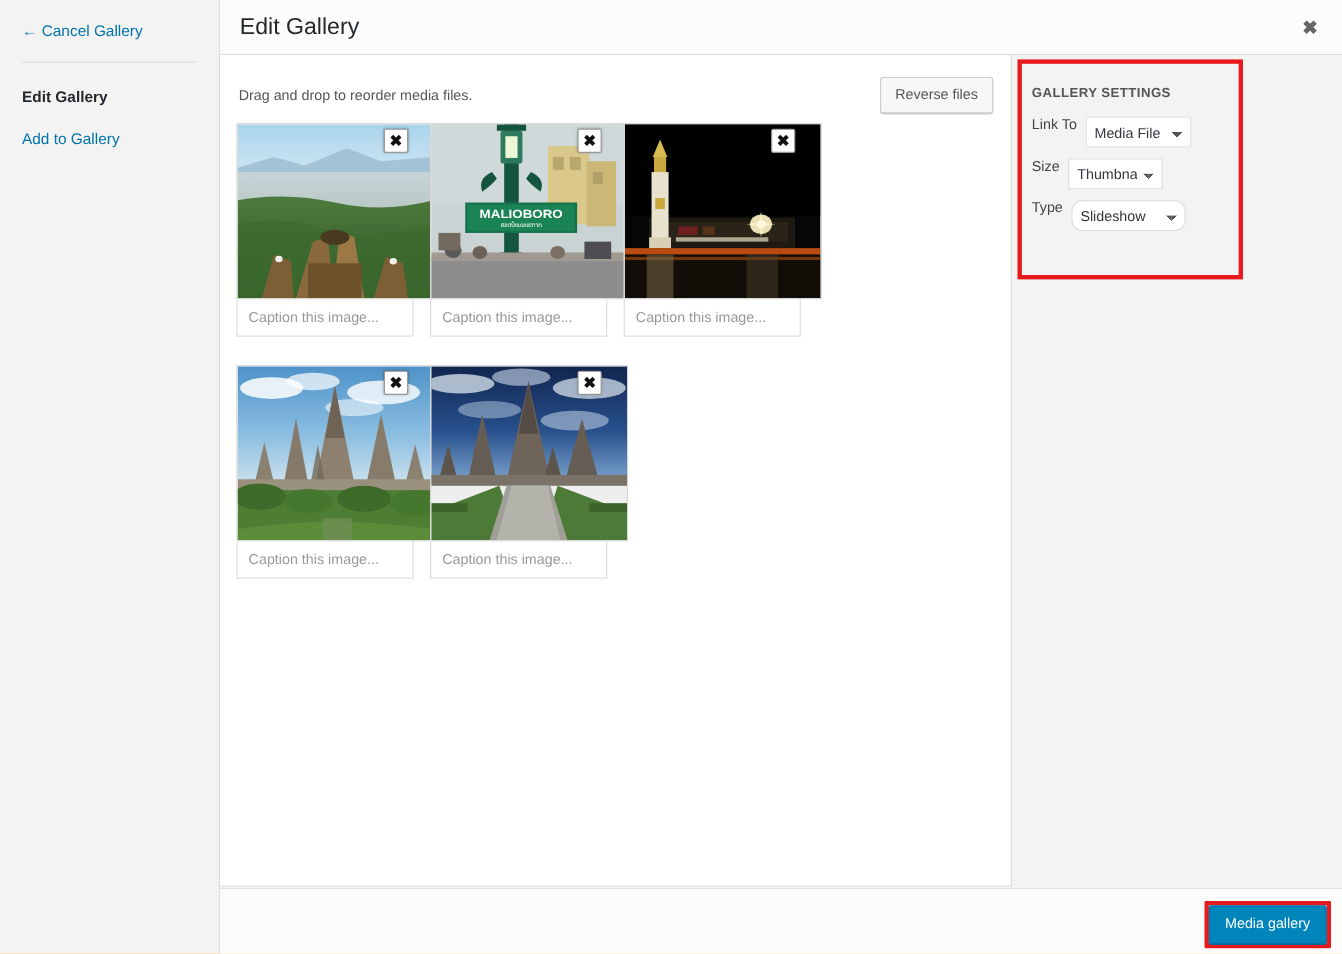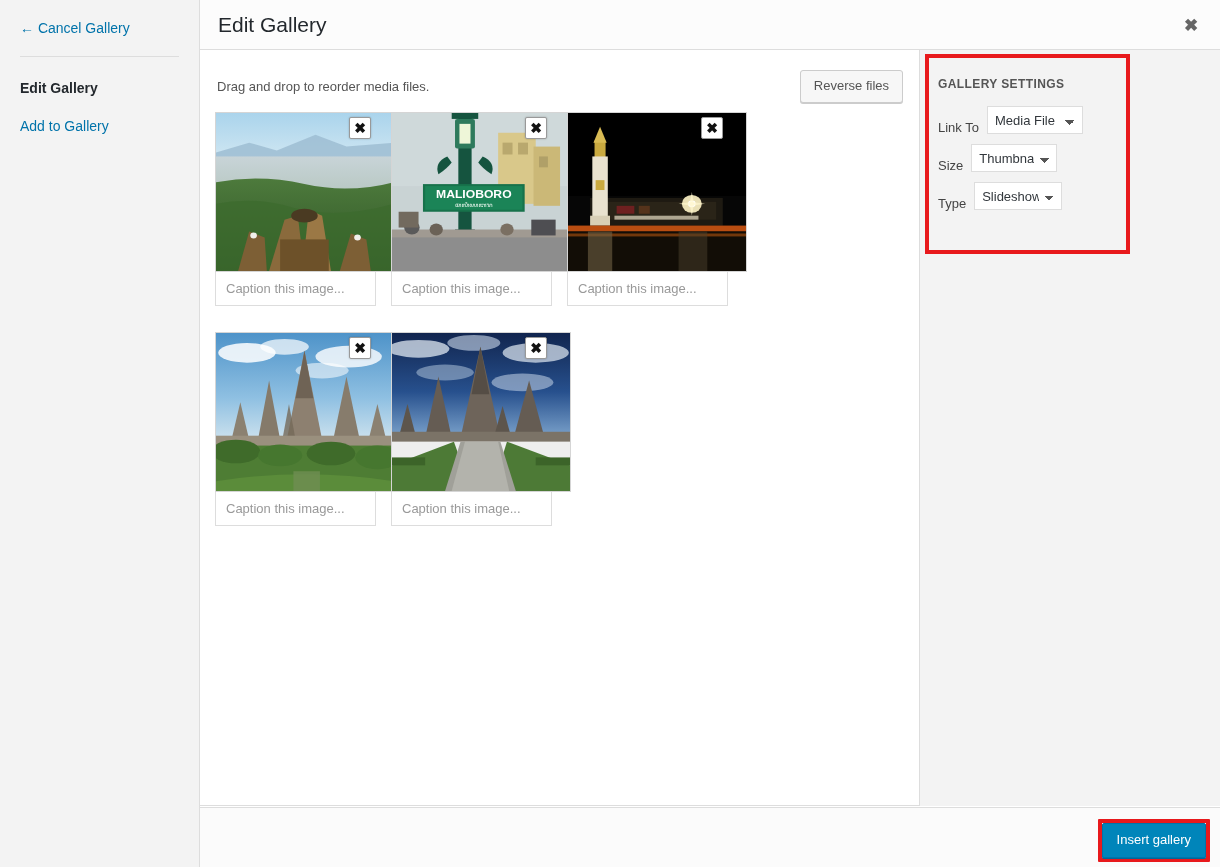--- a/index.html
+++ b/index.html
@@ -240,21 +240,21 @@
   .settings-head {
     font-size: 12px;
     letter-spacing: .4px;
     color: #555;
     text-transform: uppercase;
     margin: 0 0 16px 0;
     line-height: 1;
   }
   .srow {
     display: flex;
-    align-items: flex-end;
+    align-items: flex-start;
     margin-bottom: 10px;
     height: 28px;
   }
   .slabel {
     font-size: 13px;
     color: #444;
     margin-right: 8px;
     white-space: nowrap;
     line-height: 1;
   }
@@ -275,21 +275,21 @@
       linear-gradient(45deg, transparent 50%, #555 50%),
       linear-gradient(135deg, #555 50%, transparent 50%);
     background-position:
       calc(100% - 12px) 13px,
       calc(100% - 7px) 13px;
     background-size: 5px 5px, 5px 5px;
     background-repeat: no-repeat;
   }
   select.w-linkto { width: 96px; }
   select.w-size   { width: 86px; }
-  select.w-type   { width: 88px; }
+  select.w-type   { width: 104px; border-radius: 10px; }
   .scheck {
     width: 17px;
     height: 17px;
     border: 1px solid #b4b9be;
     background: #fff;
     display: inline-flex;
     align-items: center;
     justify-content: center;
     cursor: pointer;
     position: relative;
@@ -582,18 +582,18 @@
             </select>
           </div>
 
         </div>
       </div>
 
     </div>
 
     <div class="footer">
       <div class="insert-hl">
-        <button class="insert-btn">Insert gallery</button>
+        <button class="insert-btn">Media gallery</button>
       </div>
     </div>
 
   </div>
 </div>
 
 </body></html>

